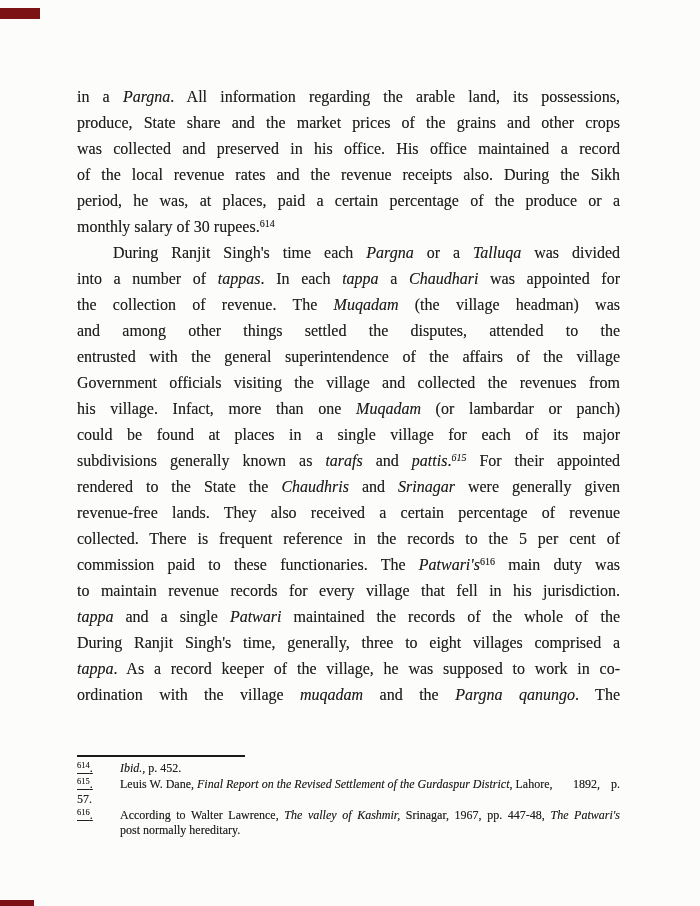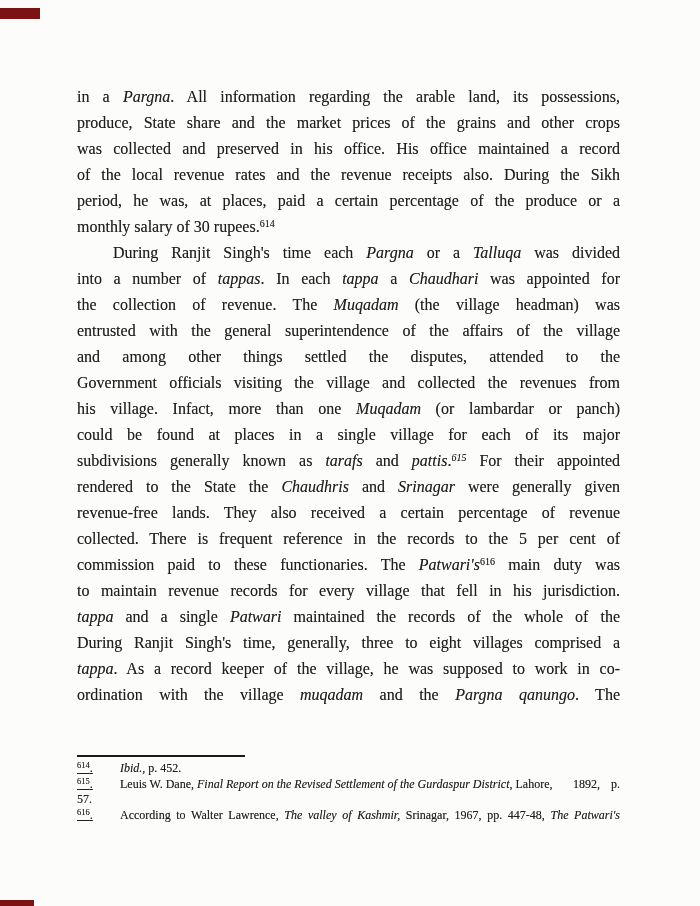--- a/index.html
+++ b/index.html
@@ -66,22 +66,22 @@
   <div id="main-text">
       <div class="tline full"><span>in a </span><span class="i">Pargna</span><span>. All information regarding the arable land, its possessions,</span></div>
       <div class="tline full"><span>produce, State share and the market prices of the grains and other crops</span></div>
       <div class="tline full"><span>was collected and preserved in his office. His office maintained a record</span></div>
       <div class="tline full"><span>of the local revenue rates and the revenue receipts also. During the Sikh</span></div>
       <div class="tline full"><span>period, he was, at places, paid a certain percentage of the produce or a</span></div>
       <div class="tline"><span>monthly salary of 30 rupees.</span><sup class="fnref">614</sup></div>
       <div class="tline full" style="text-indent: 36px;"><span>During Ranjit Singh's time each </span><span class="i">Pargna</span><span> or a </span><span class="i">Talluqa</span><span> was divided</span></div>
       <div class="tline full"><span>into a number of </span><span class="i">tappas</span><span>. In each </span><span class="i">tappa</span><span> a </span><span class="i">Chaudhari</span><span> was appointed for</span></div>
       <div class="tline full"><span>the collection of revenue. The </span><span class="i">Muqadam</span><span> (the village headman) was</span></div>
+      <div class="tline full"><span>and among other things settled the disputes, attended to the</span></div>
       <div class="tline full"><span>entrusted with the general superintendence of the affairs of the village</span></div>
-      <div class="tline full"><span>and among other things settled the disputes, attended to the</span></div>
       <div class="tline full"><span>Government officials visiting the village and collected the revenues from</span></div>
       <div class="tline full"><span>his village. Infact, more than one </span><span class="i">Muqadam</span><span> (or lambardar or panch)</span></div>
       <div class="tline full"><span>could be found at places in a single village for each of its major</span></div>
       <div class="tline full"><span>subdivisions generally known as </span><span class="i">tarafs</span><span> and </span><span class="i">pattis</span><span>.</span><sup class="fnref i">615</sup><span> For their appointed</span></div>
       <div class="tline full"><span>rendered to the State the </span><span class="i">Chaudhris</span><span> and </span><span class="i">Srinagar</span><span> were generally given</span></div>
       <div class="tline full"><span>revenue-free lands. They also received a certain percentage of revenue</span></div>
       <div class="tline full"><span>collected. There is frequent reference in the records to the 5 per cent of</span></div>
       <div class="tline full"><span>commission paid to these functionaries. The </span><span class="i">Patwari's</span><sup class="fnref">616</sup><span> main duty was</span></div>
       <div class="tline full"><span>to maintain revenue records for every village that fell in his jurisdiction.</span></div>
       <div class="tline full"><span class="i">tappa</span><span> and a single </span><span class="i">Patwari</span><span> maintained the records of the whole of the</span></div>
@@ -102,14 +102,15 @@
         <span class="fncontent split">
           <span><span>Leuis W. Dane, </span><span class="i">Final Report on the Revised Settlement of the Gurdaspur District</span><span>, Lahore,</span></span>
           <span><span class="wide-sp">1892, p.</span></span>
         </span>
       </div>
       <div class="fnplain"><span>57.</span></div>
       <div class="fnline">
         <span class="fnmarker"><sup>616</sup>.</span>
         <span class="fncontent justall"><span>According to Walter Lawrence, </span><span class="i">The valley of Kashmir,</span><span> Srinagar, 1967, pp. 447-48, </span><span class="i">The Patwari's</span></span>
       </div>
+      <div class="fnplain" style="padding-left: 43px;"><span>post normally hereditary.</span></div>
     </div>
 </div>
 
 </body></html>

